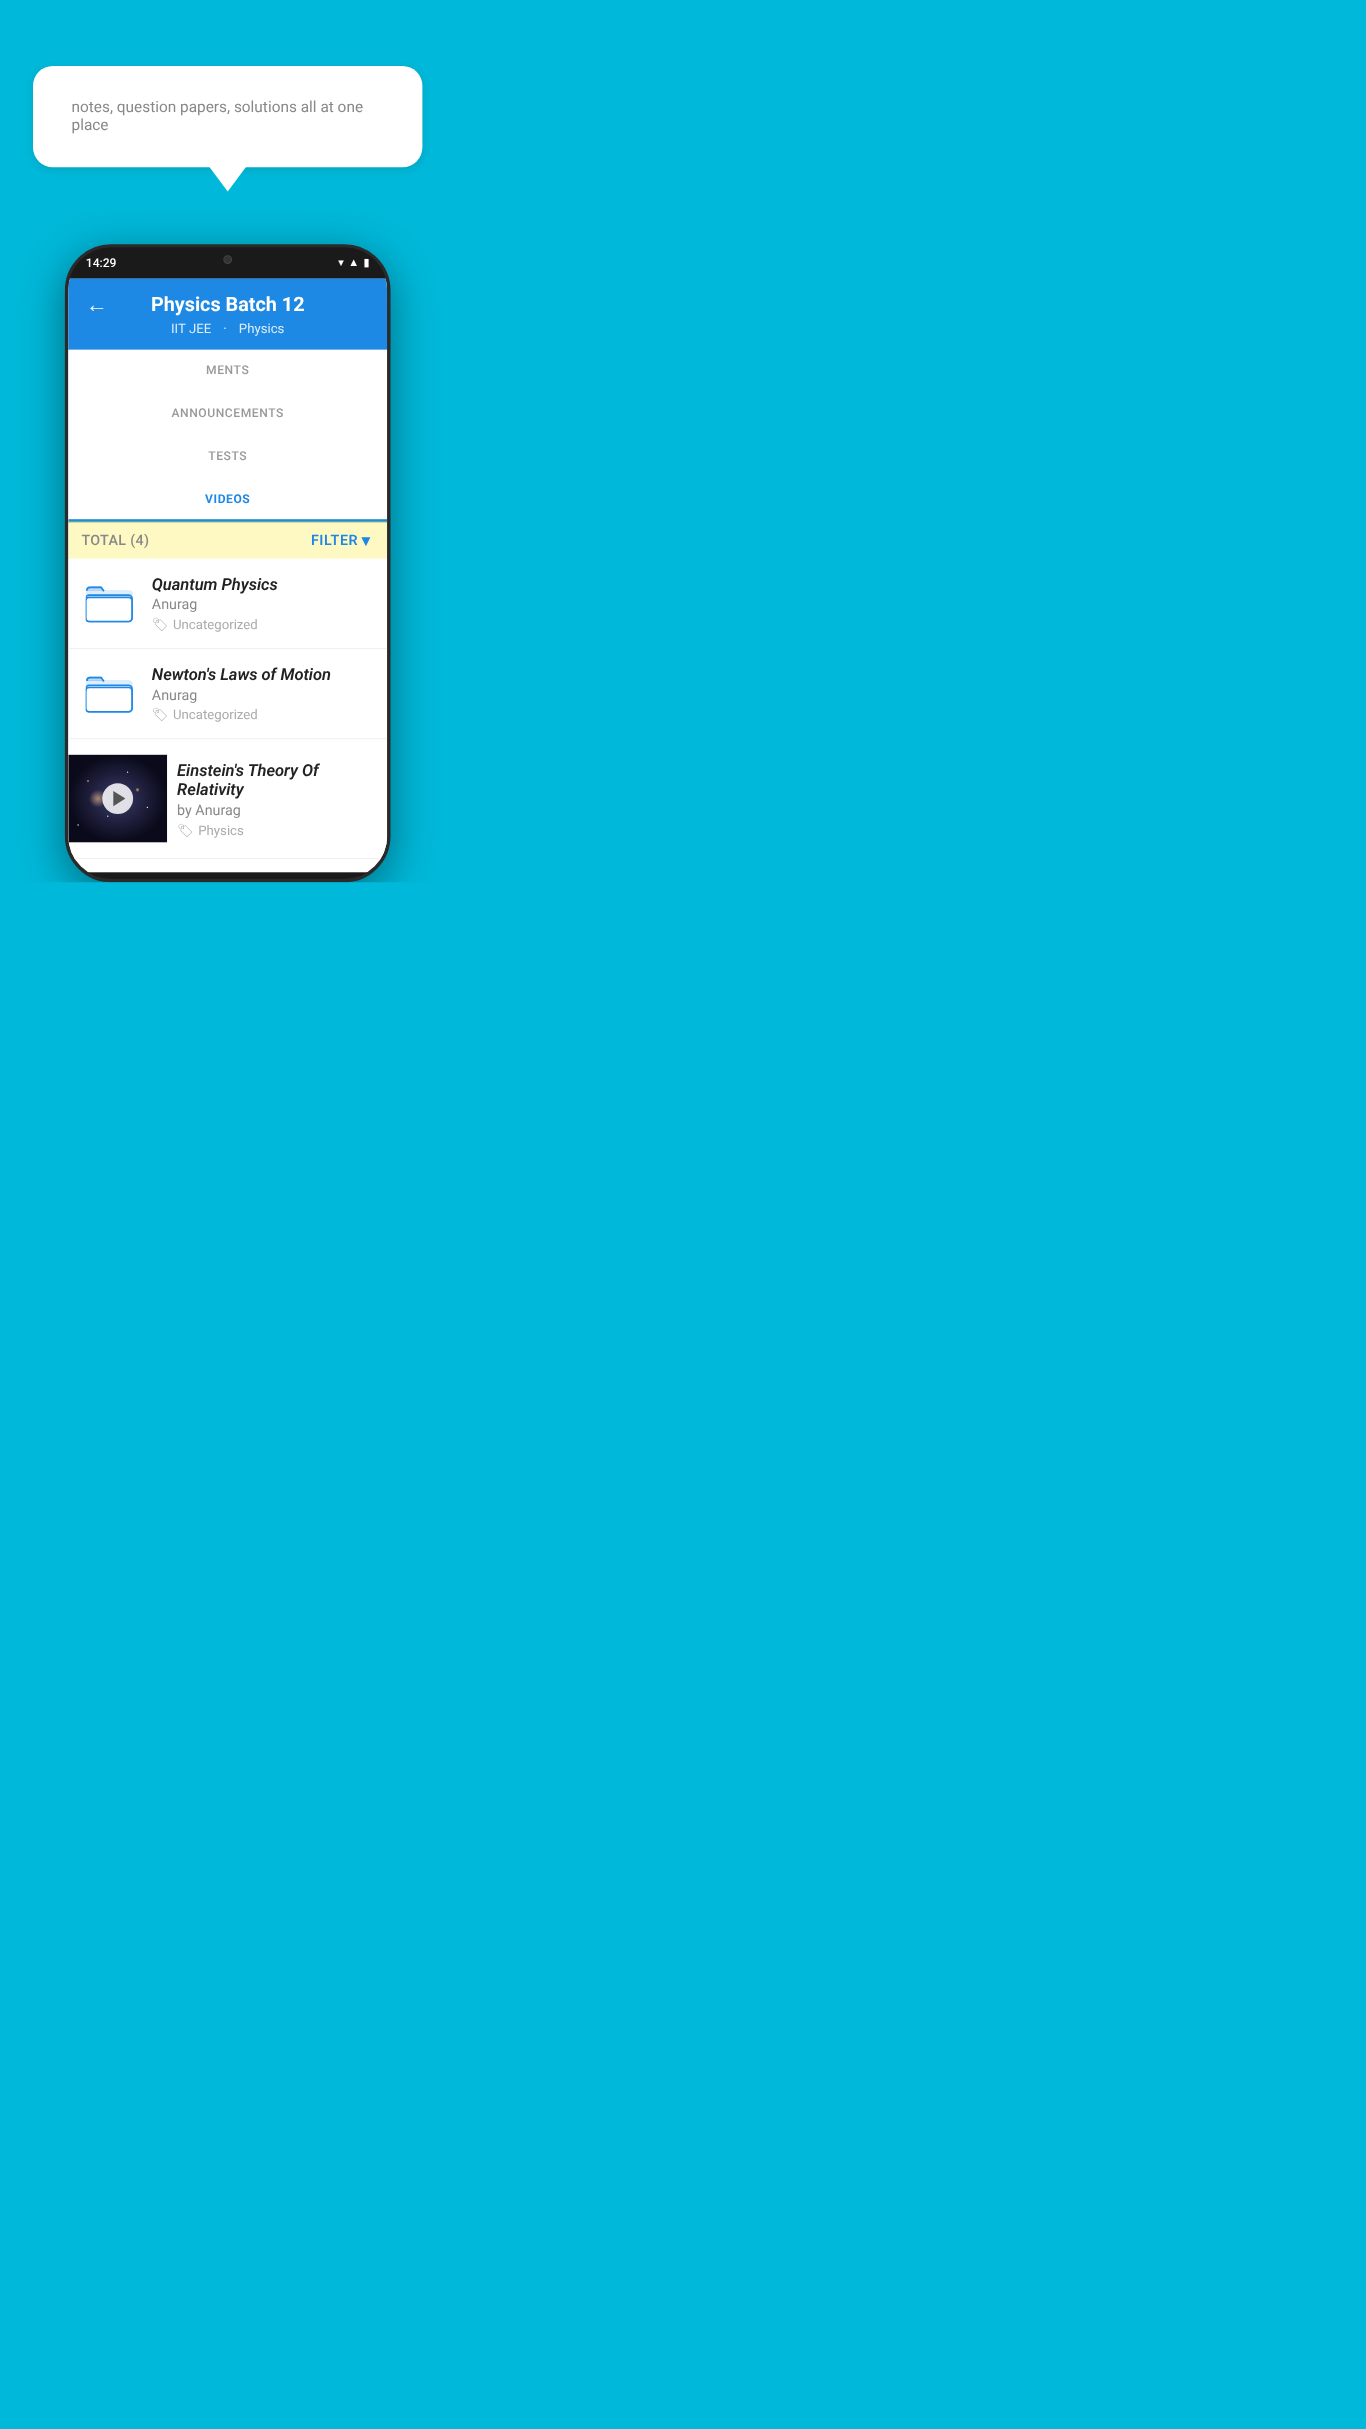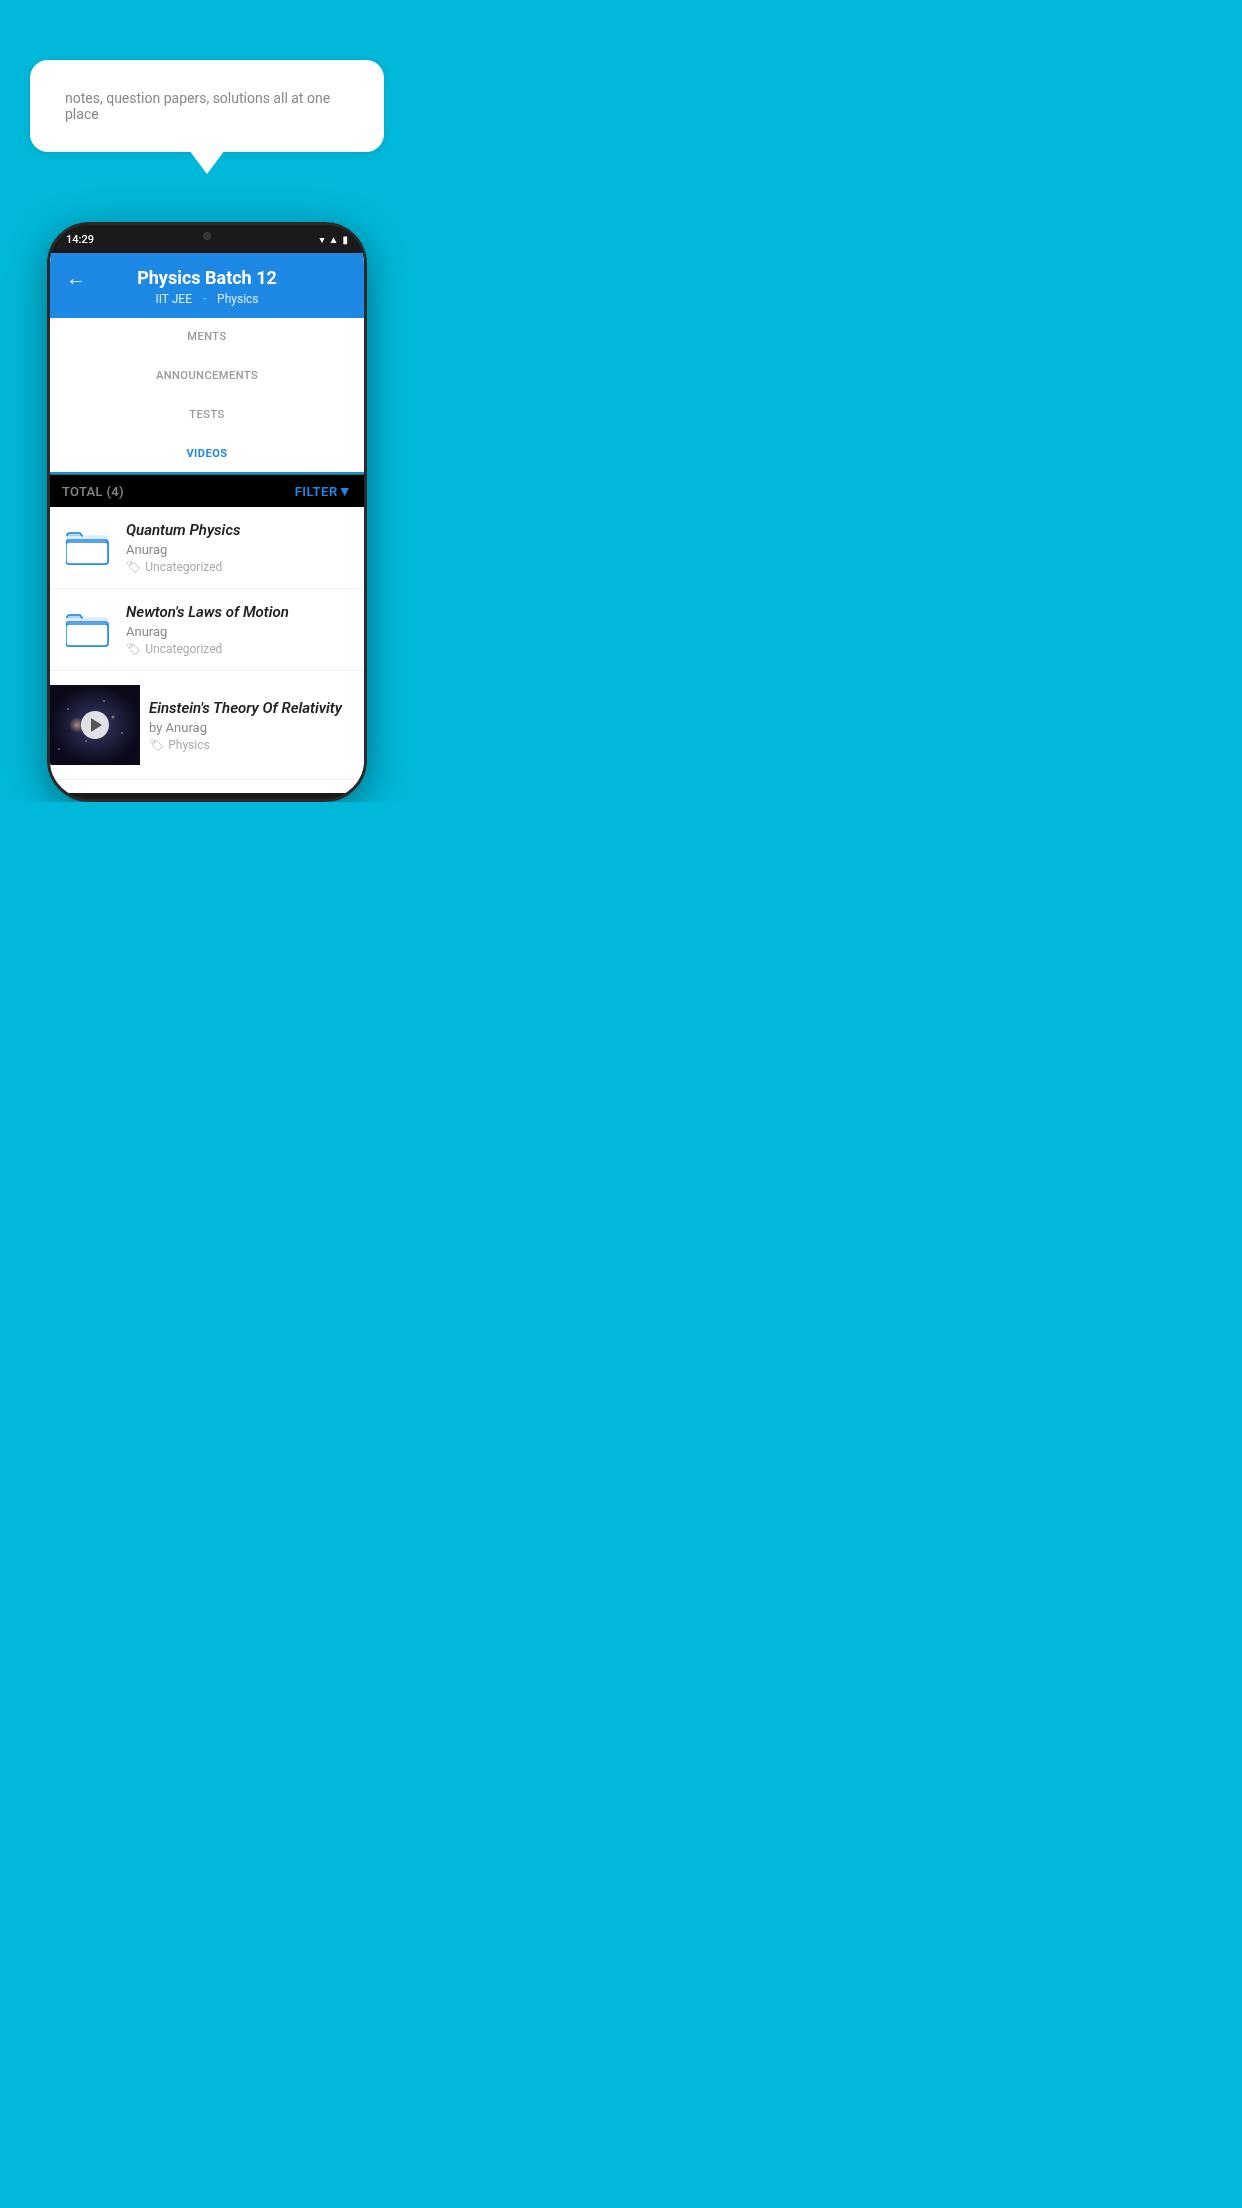--- a/index.html
+++ b/index.html
@@ -64,21 +64,21 @@
 
     
     .phone-wrapper {
       margin-top: 50px;
       width: 100%;
       display: flex;
       justify-content: center;
     }
 
     .phone {
-      width: 320px;
+      width: 296px;
       min-height: 580px;
       background: #1a1a1a;
       border-radius: 42px;
       padding: 0;
       position: relative;
       box-shadow: 0 10px 40px rgba(0,0,0,0.4);
       overflow: hidden;
       border: 3px solid #2a2a2a;
     }
 
@@ -230,21 +230,21 @@
       font-size: 16px;
     }
 
     .search-placeholder {
       color: #aaa;
       font-size: 15px;
     }
 
     
     .filter-row {
-      background: #000000;
+      background: #fef9c3;
       padding: 8px 12px;
       display: flex;
       justify-content: space-between;
       align-items: center;
     }
 
     .total-label {
       color: #888;
       font-size: 13px;
       font-weight: 500;

